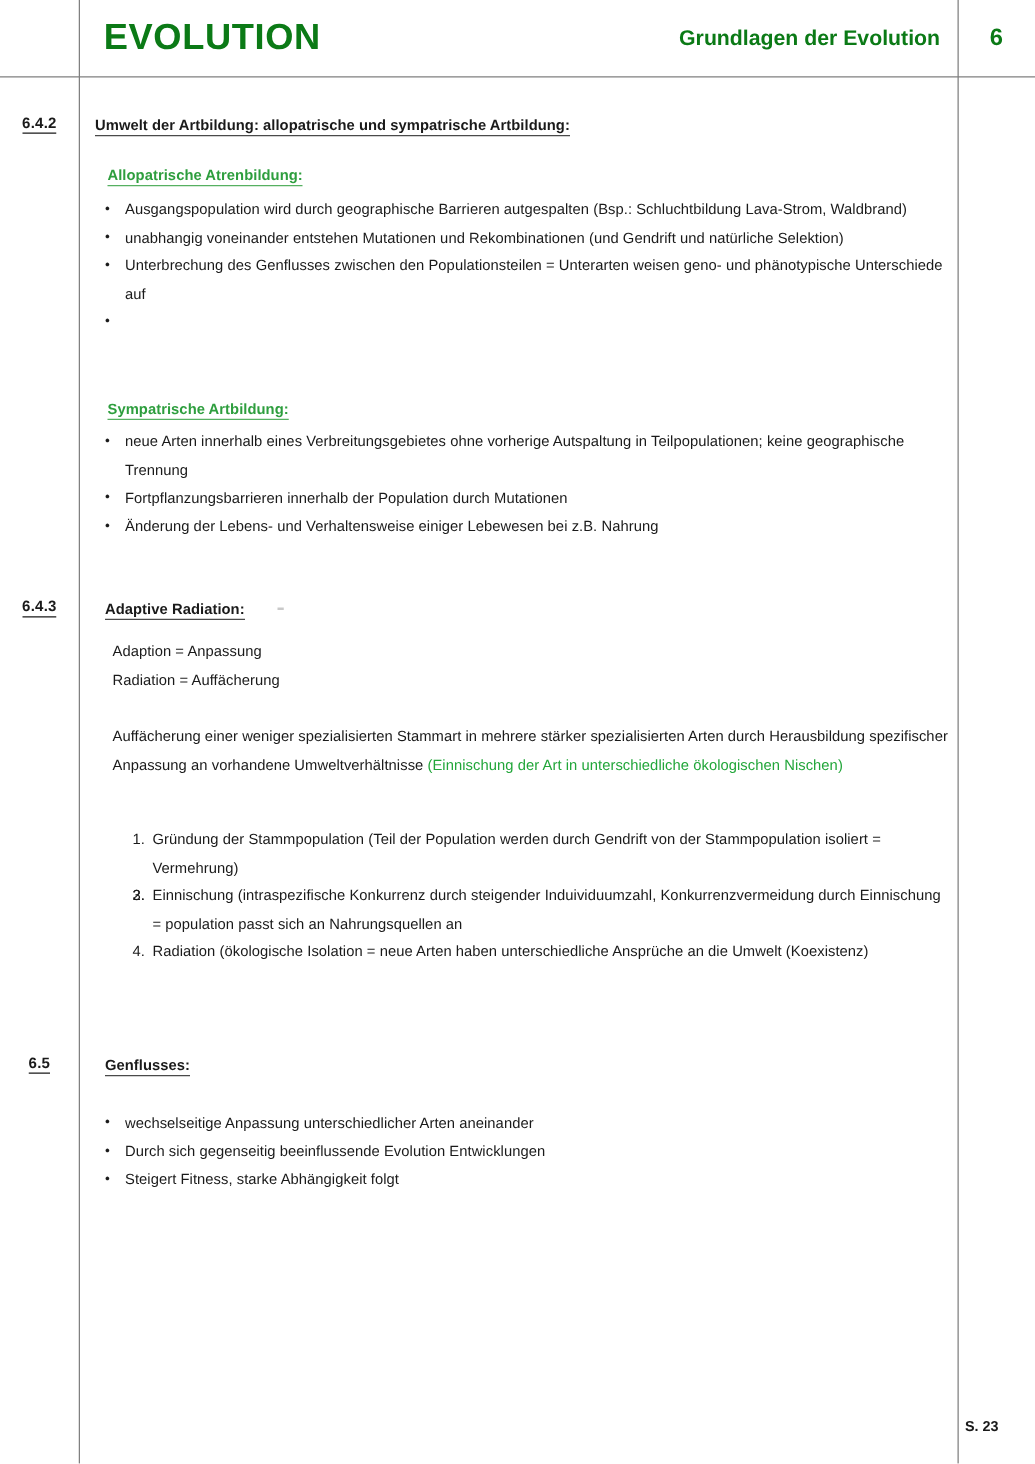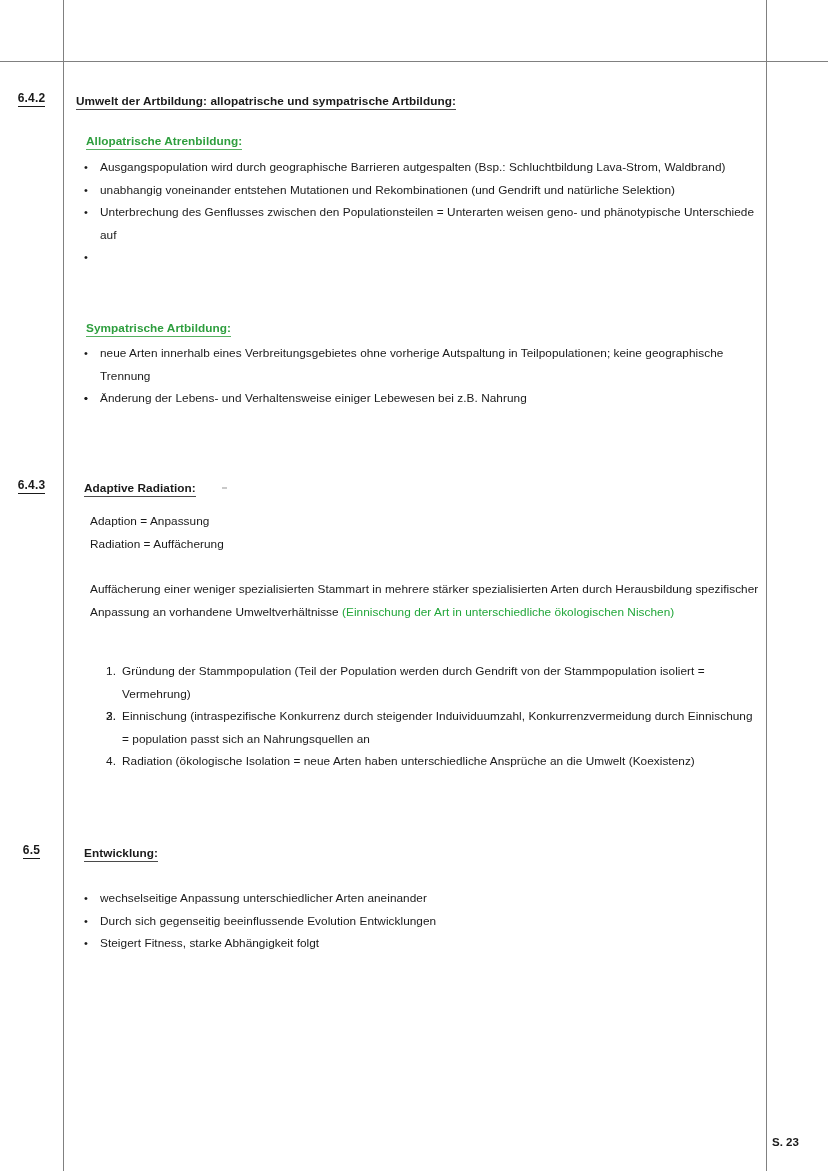--- a/index.html
+++ b/index.html
@@ -237,20 +237,28 @@
 </style>
 </head>
 <body>
 
 <div class="page">
 
   <div class="vline vline-left"></div>
   <div class="vline vline-right"></div>
   <div class="hline hline-header"></div>
 
+  <div class="header">
+    <div class="header-spacer"></div>
+    <div class="header-main">
+      <div class="doc-title">EVOLUTION</div>
+      <div class="doc-subtitle">Grundlagen der Evolution</div>
+    </div>
+    <div class="header-page">6</div>
+  </div>
 
   <div class="body-area">
 
     <div class="num-col">
       <div class="sec-num sec-num-642">
         <span>6.4.2</span>
       </div>
       <div class="sec-num sec-num-643">
         <span>6.4.3</span>
       </div>
@@ -294,20 +302,21 @@
       </div>
 
       <div class="block blk-symp-list">
         <ul class="bullets">
           <li>
             <span class="bullet-dot">•</span>
             <span>neue Arten innerhalb eines Verbreitungsgebietes ohne vorherige Autspaltung in Teilpopulationen; keine geographische Trennung</span>
           </li>
           <li>
             <span class="bullet-dot">•</span>
+            <span>Fortpflanzungsbarrieren innerhalb der Population durch Mutationen</span>
           </li>
           <li>
             <span class="bullet-dot">•</span>
             <span>Änderung der Lebens- und Verhaltensweise einiger Lebewesen bei z.B. Nahrung</span>
           </li>
         </ul>
       </div>
 
       <div class="block blk-643-head">
         <span class="sec-heading">Adaptive Radiation:</span><span class="faint-mark"></span>
@@ -334,21 +343,21 @@
             <span>Einnischung (intraspezifische Konkurrenz durch steigender Induividuumzahl, Konkurrenzvermeidung durch Einnischung = population passt sich an Nahrungsquellen an</span>
           </li>
           <li>
             <span class="num-marker">4.</span>
             <span>Radiation (ökologische Isolation = neue Arten haben unterschiedliche Ansprüche an die Umwelt (Koexistenz)</span>
           </li>
         </ol>
       </div>
 
       <div class="block blk-65-head">
-        <span class="sec-heading">Entwicklung:</span>
+        <span class="sec-heading">Genflusses:</span>
       </div>
 
       <div class="block blk-65-list">
         <ul class="bullets">
           <li>
             <span class="bullet-dot">•</span>
             <span>wechselseitige Anpassung unterschiedlicher Arten aneinander</span>
           </li>
           <li>
             <span class="bullet-dot">•</span>

